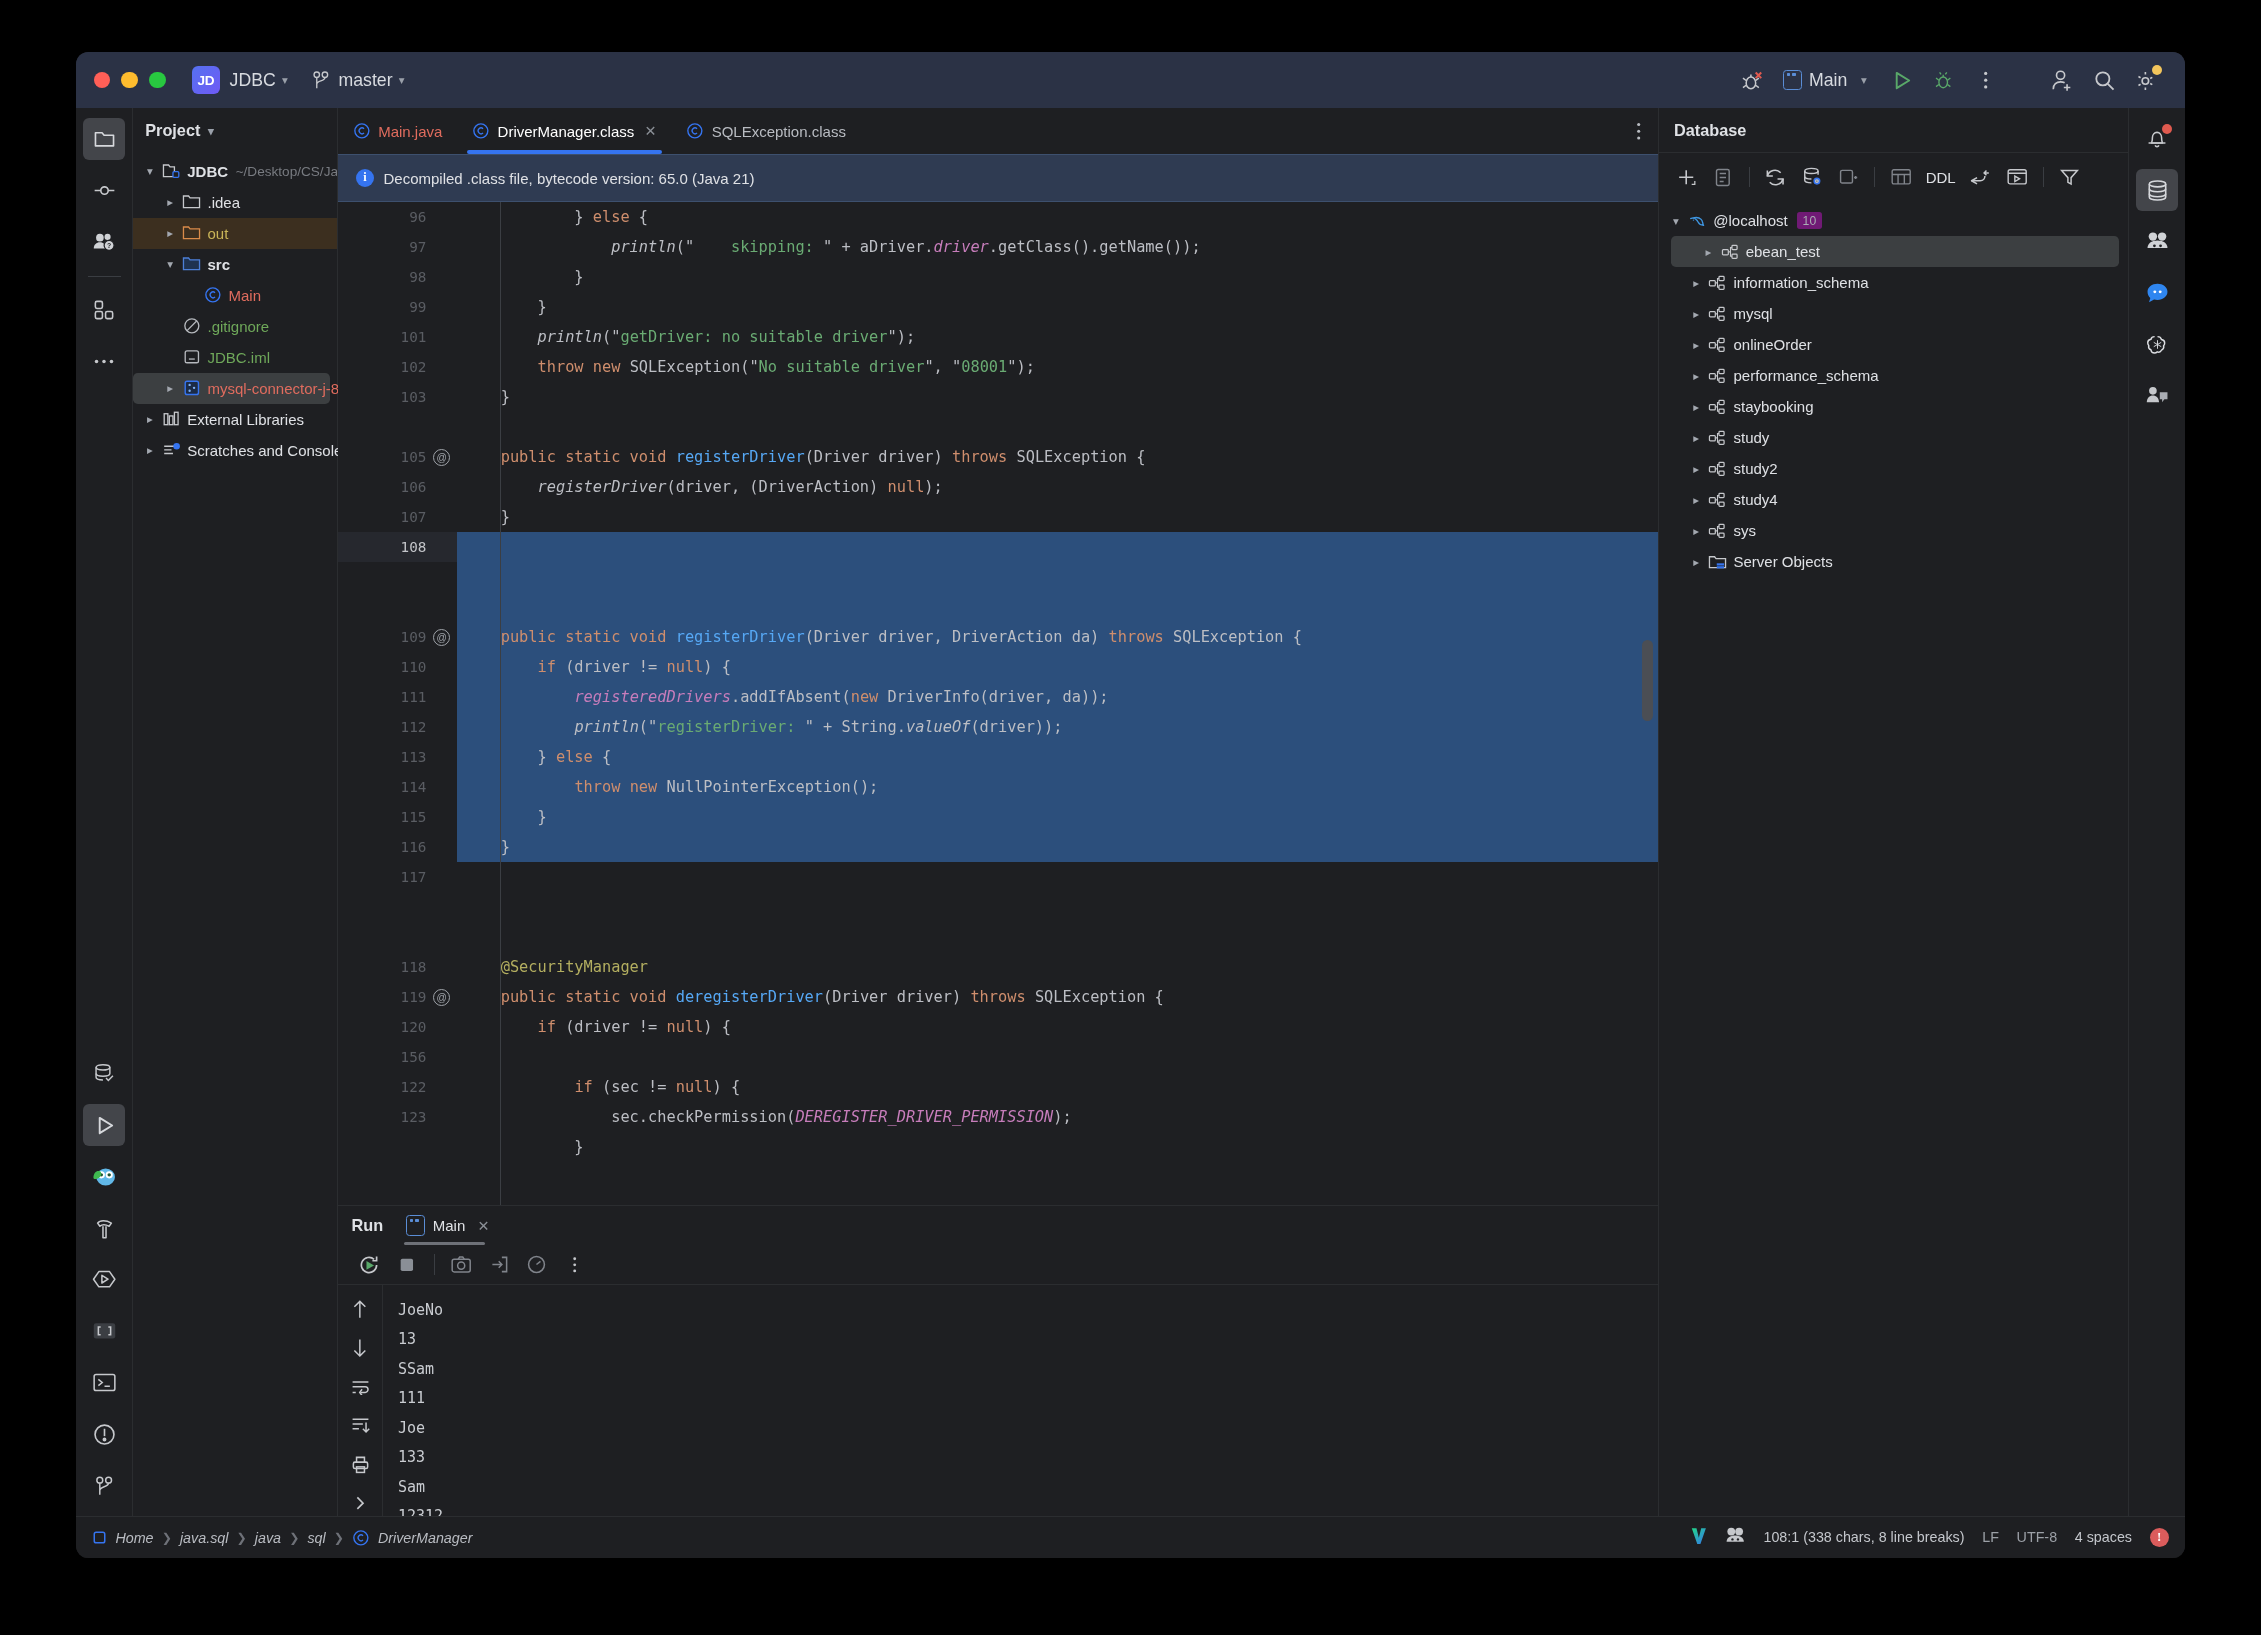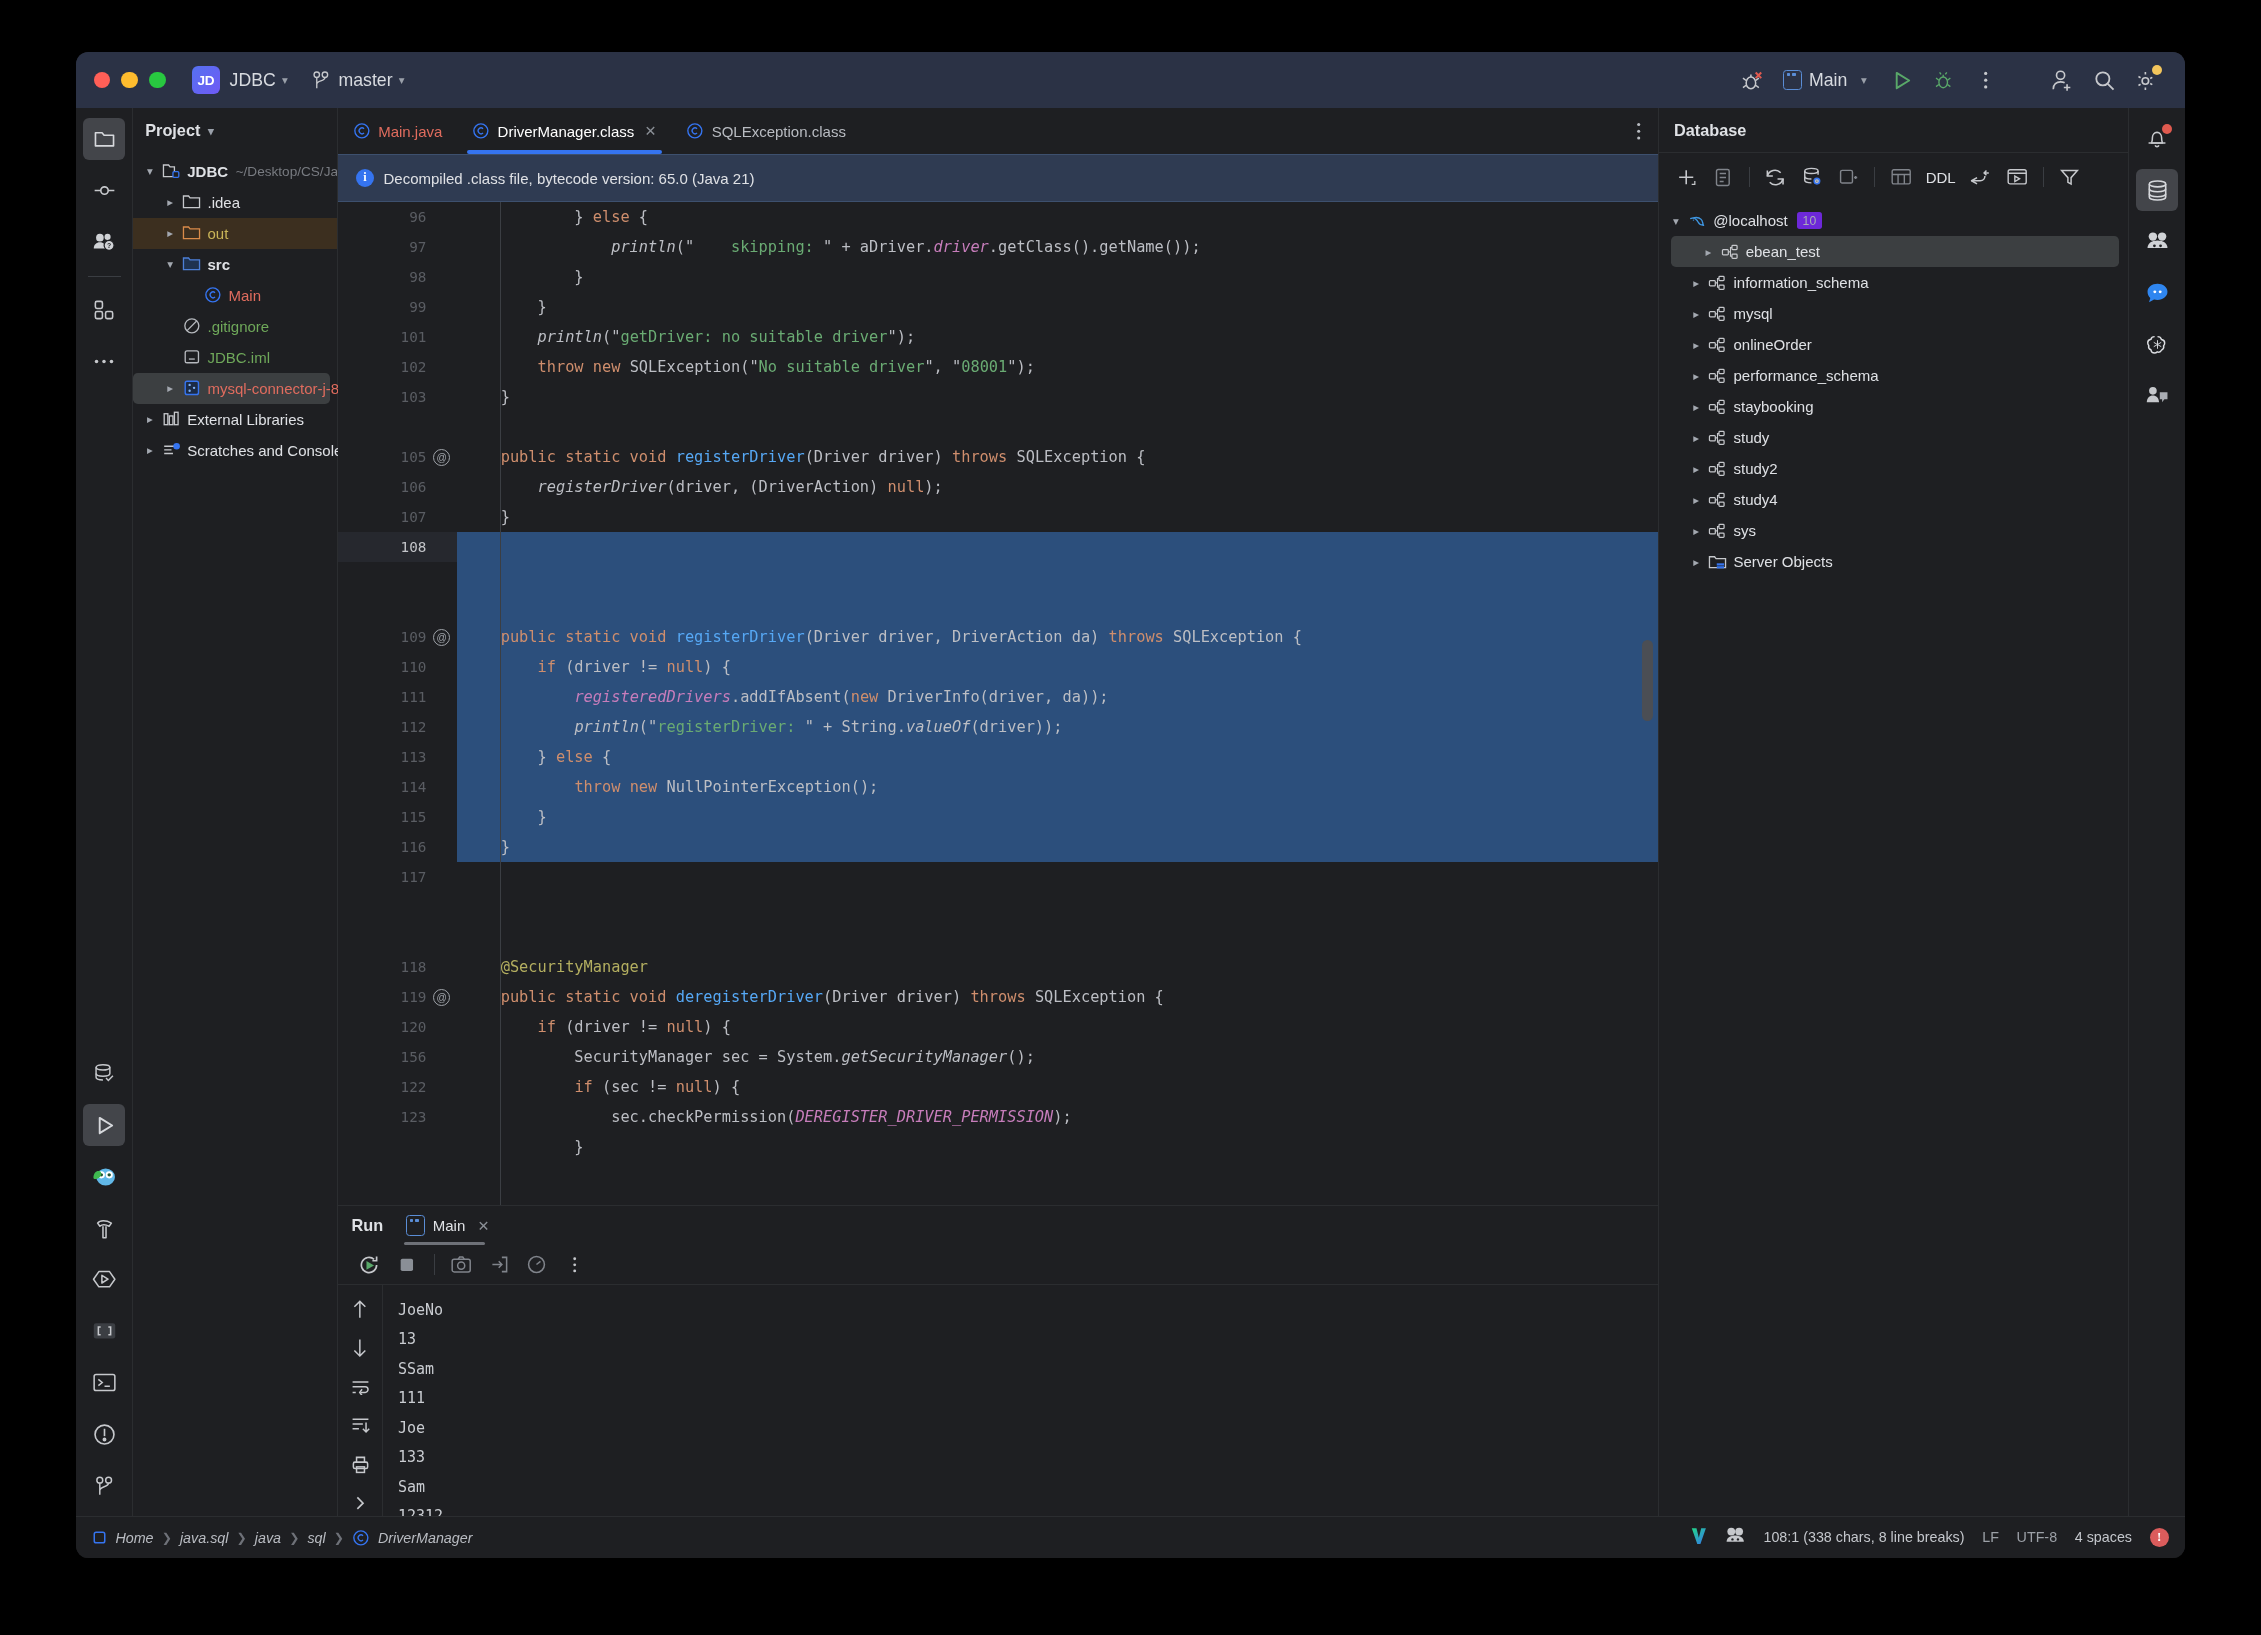--- a/index.html
+++ b/index.html
@@ -200,21 +200,21 @@
   
   .db-panel { width: 470px; flex: 0 0 470px; background: #1e1f22; border-left: 0.7px solid #2b2d30; display:flex; flex-direction: column;}
   .db-head { height: 45px; display: flex; align-items: center; padding: 0 15px; color: #dfe1e5; font-size: 16.3px; font-weight: bold; border-bottom: 0.7px solid #2b2d30;}
   .db-tool { height: 48px; display: flex; align-items: center; gap: 2px; padding-left: 9.5px; }
   .db-ic { width: 35px; height: 35px; display: flex; align-items: center; justify-content: center; color: #b9bcc2; border-radius: 4.1px;}
   .db-sep { width: 0.7px; height: 20.4px; background: #3a3d42; margin: 0 6.1px; }
   .db-ddl { font-size: 15px; color: #dfe1e5; padding: 0 5.4px; }
   .db-tree { padding-top: 4.1px; font-size: 15px; color: #dfe1e5; }
   .dbrow { display: flex; align-items: center; height: 31px; padding-left: 6.8px; }
   .dbrow.sel { background: #3c3f41; border-radius: 4.8px; margin: 0 9.5px 0 12.2px; }
-  .badge { background: #6d28d9; color: #a9adb4; font-size: 12.2px; border-radius: 2.7px; padding: 1.4px 6.1px; margin-left: 8.8px;}
+  .badge { background: #701a75; color: #a9adb4; font-size: 12.2px; border-radius: 2.7px; padding: 1.4px 6.1px; margin-left: 8.8px;}
 
   
   .rrail {
     width: 57px; flex: 0 0 57px; background: #1e1f22;
     display: flex; flex-direction: column; align-items: center;
     padding-top: 9.5px; border-left: 0.7px solid #2b2d30;
   }
 
   
   .status {
@@ -791,21 +791,20 @@
                 </div>
                 <div class="foldcol"></div>
                 <div class="ctext"><span class="pl">    </span><span class="kw">if</span><span class="pl"> (driver != </span><span class="kw">null</span><span class="pl">) {</span></div>
               </div>
               <div class="cline">
                 <div class="gut">
                   <span>156</span>
                   <span class="atspace"></span>
                 </div>
                 <div class="foldcol"></div>
-                <div class="ctext"><span class="pl">        SecurityManager sec = System.</span><span class="stat">getSecurityManager</span><span class="pl">();</span></div>
               </div>
               <div class="cline">
                 <div class="gut">
                   <span>122</span>
                   <span class="atspace"></span>
                 </div>
                 <div class="foldcol"></div>
                 <div class="ctext"><span class="pl">        </span><span class="kw">if</span><span class="pl"> (sec != </span><span class="kw">null</span><span class="pl">) {</span></div>
               </div>
               <div class="cline">

